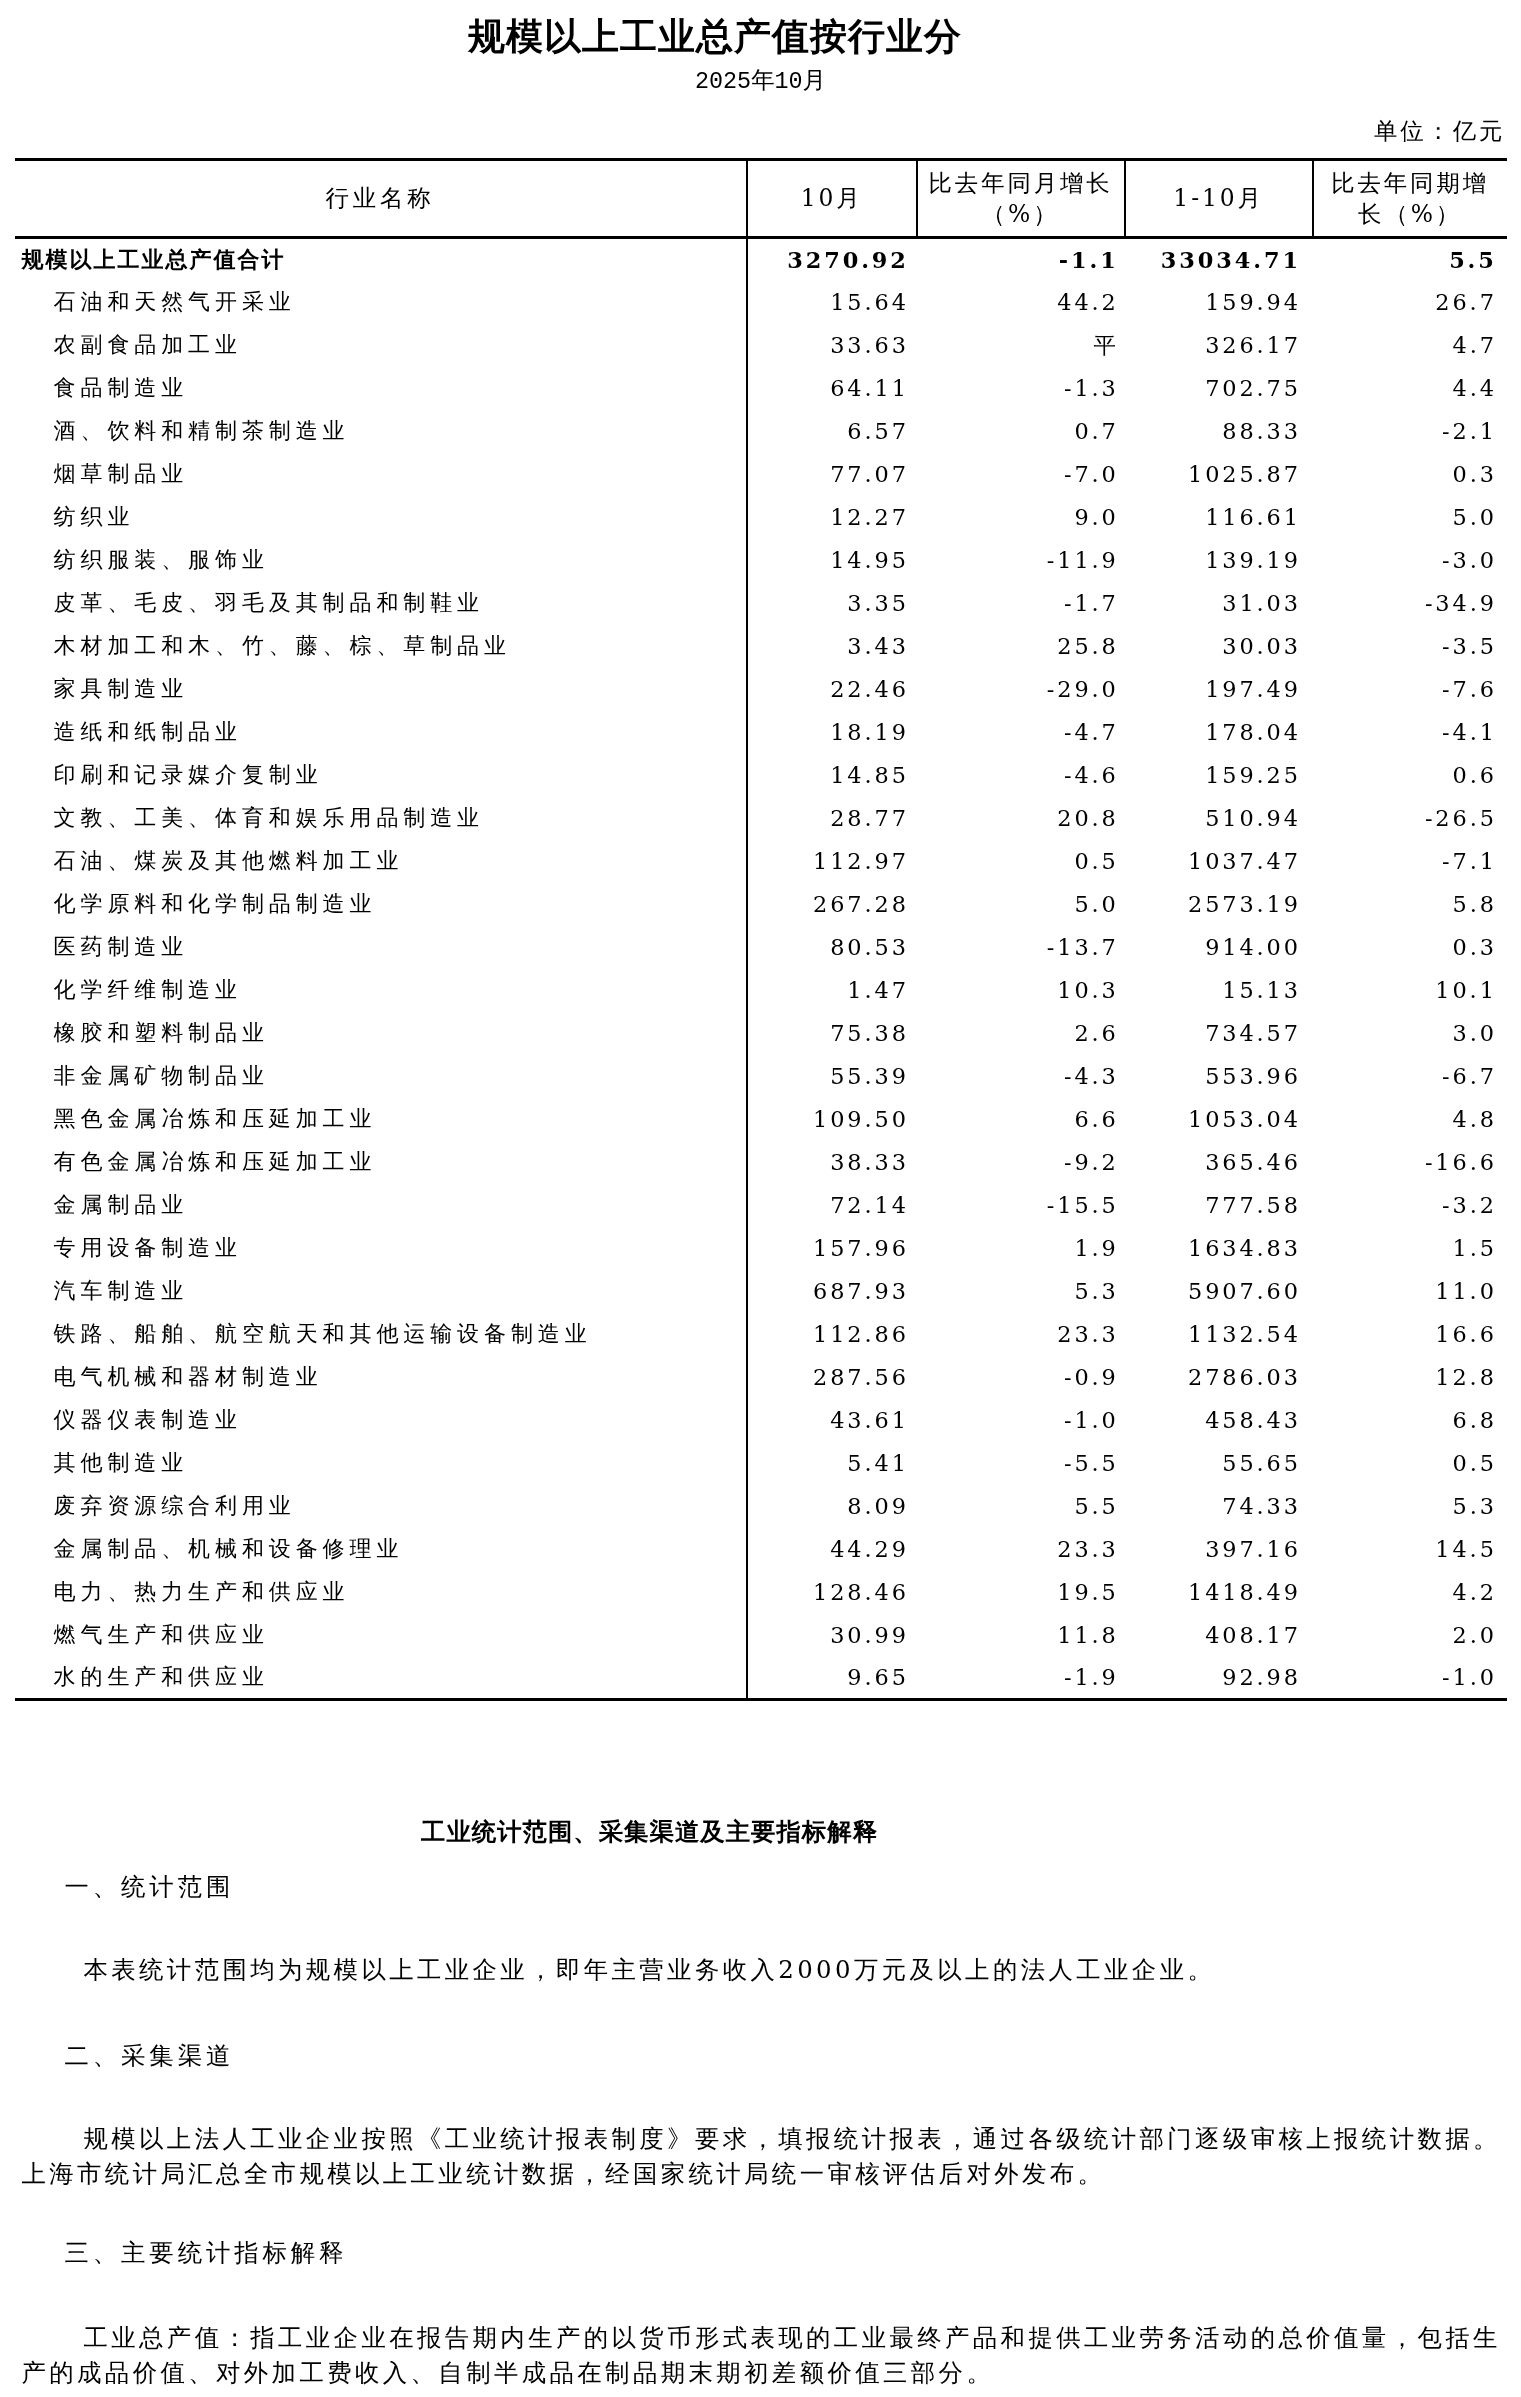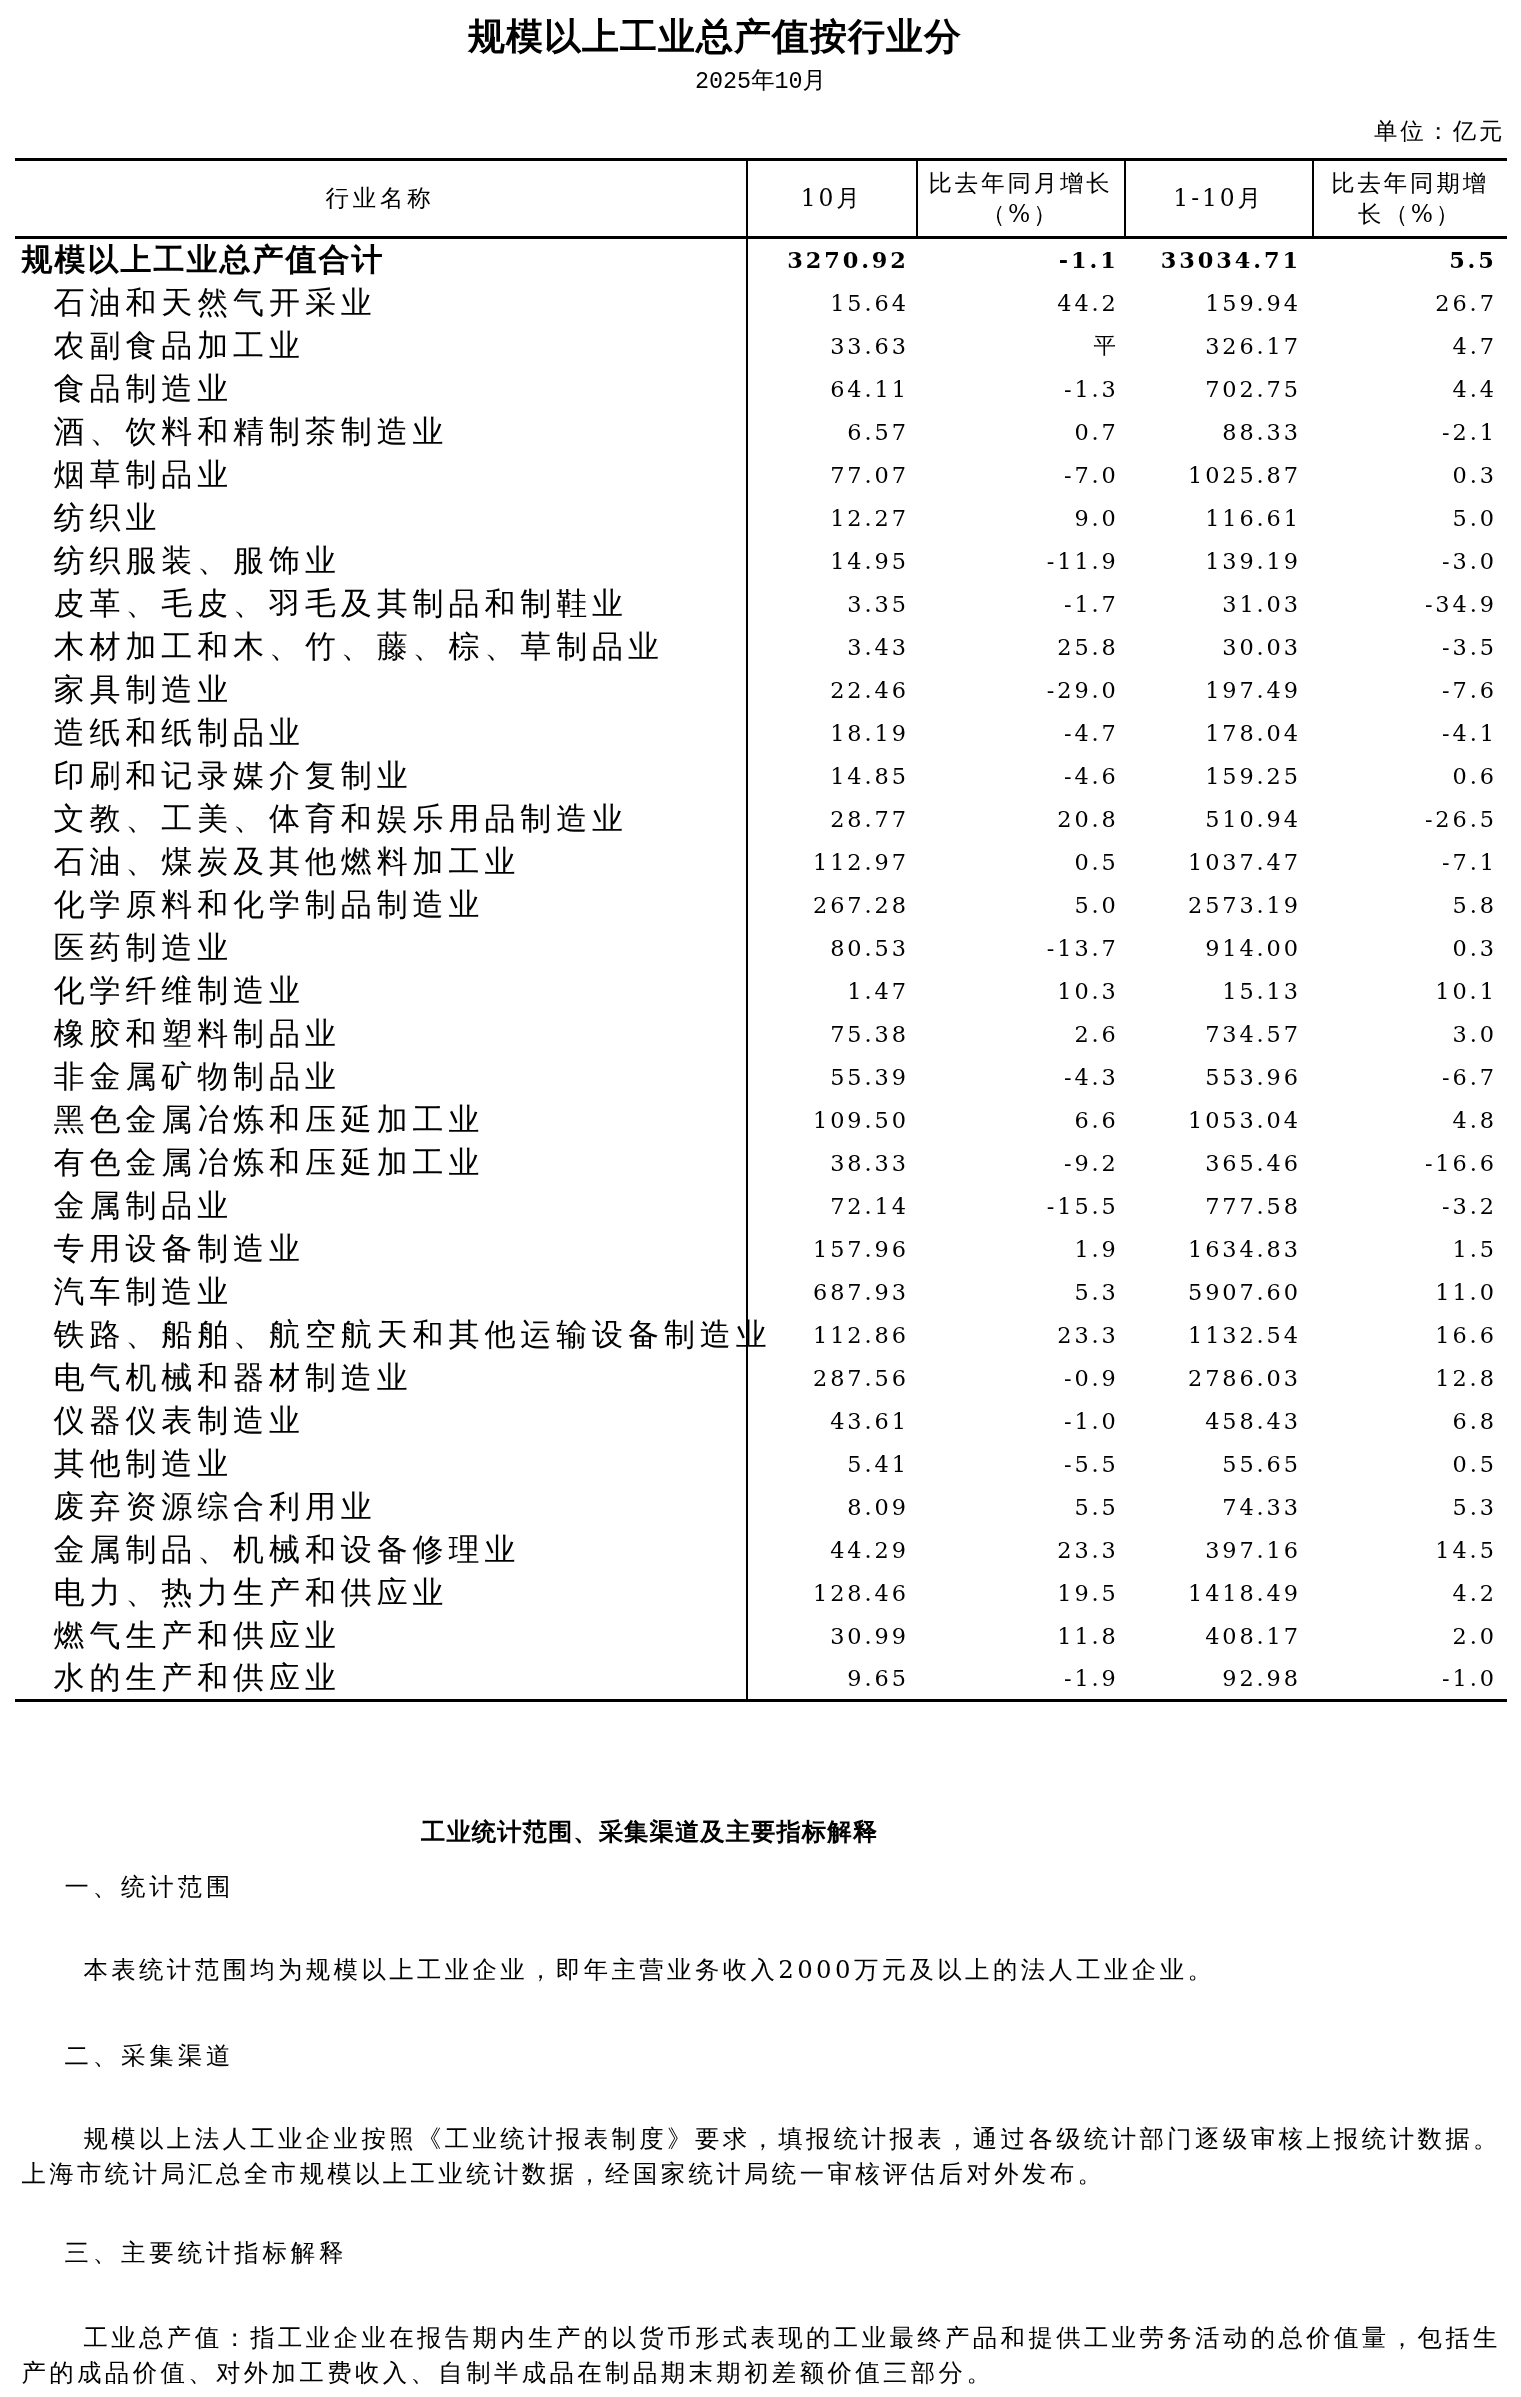--- a/index.html
+++ b/index.html
@@ -38,21 +38,21 @@
     border-left: 2px solid #000;
     font-weight: normal; text-align: center; vertical-align: middle;
     line-height: 31px; letter-spacing: 2.9px; padding: 0 5.9px;
   }
   table.data thead th:first-child { border-left: none; letter-spacing: 3.9px; }
   table.data tbody tr { height: 43px; }
   table.data tbody td {
     padding: 0; vertical-align: middle; white-space: nowrap;
     font-family: "DejaVu Serif", "Liberation Serif", serif;
   }
-  table.data tbody td.name { padding-left: 39px; letter-spacing: 4.9px; font-size: 31px; }
+  table.data tbody td.name { padding-left: 39px; letter-spacing: 4.9px; font-size: 22px; }
   table.data tbody tr.total td.name { padding-left: 6.8px; font-weight: bold; letter-spacing: 2px; }
   table.data tbody td.num {
     text-align: right; letter-spacing: 2.9px; font-size: 22.4px;
   }
   table.data tbody td.c1 { border-left: 2px solid #000; padding-right: 7.8px; }
   table.data tbody td.c2 { padding-right: 5.9px; }
   table.data tbody td.c3 { padding-right: 11.7px; }
   table.data tbody td.c4 { padding-right: 9.8px; }
   table.data tbody tr.total td.num { font-weight: bold; }
   table.data tbody tr:last-child td { border-bottom: 3.9px solid #000; }

